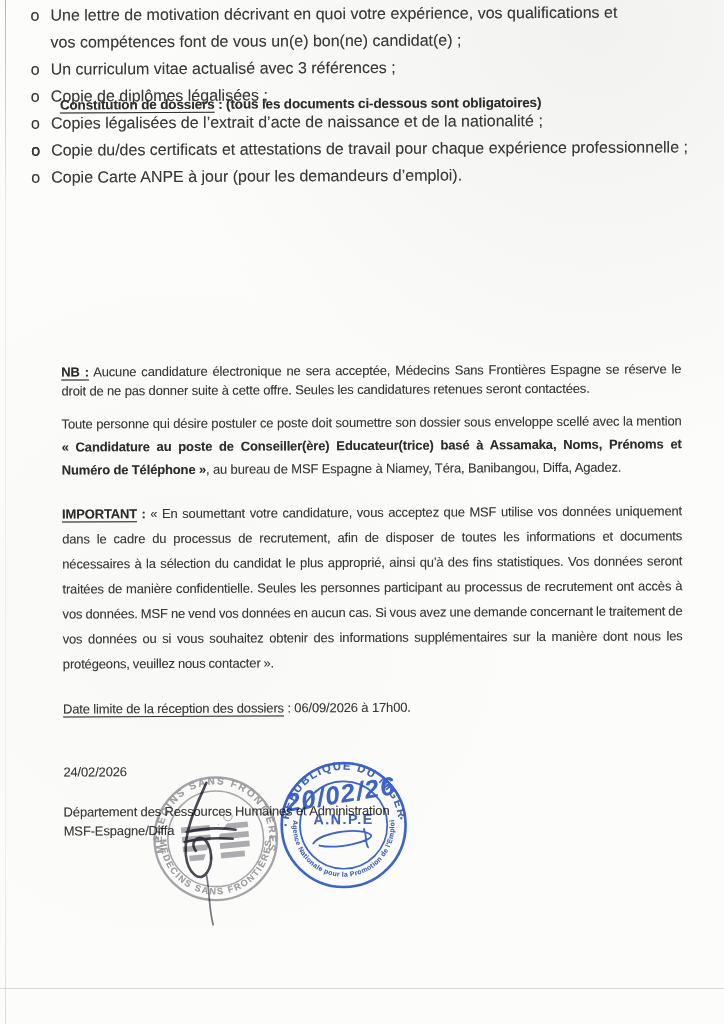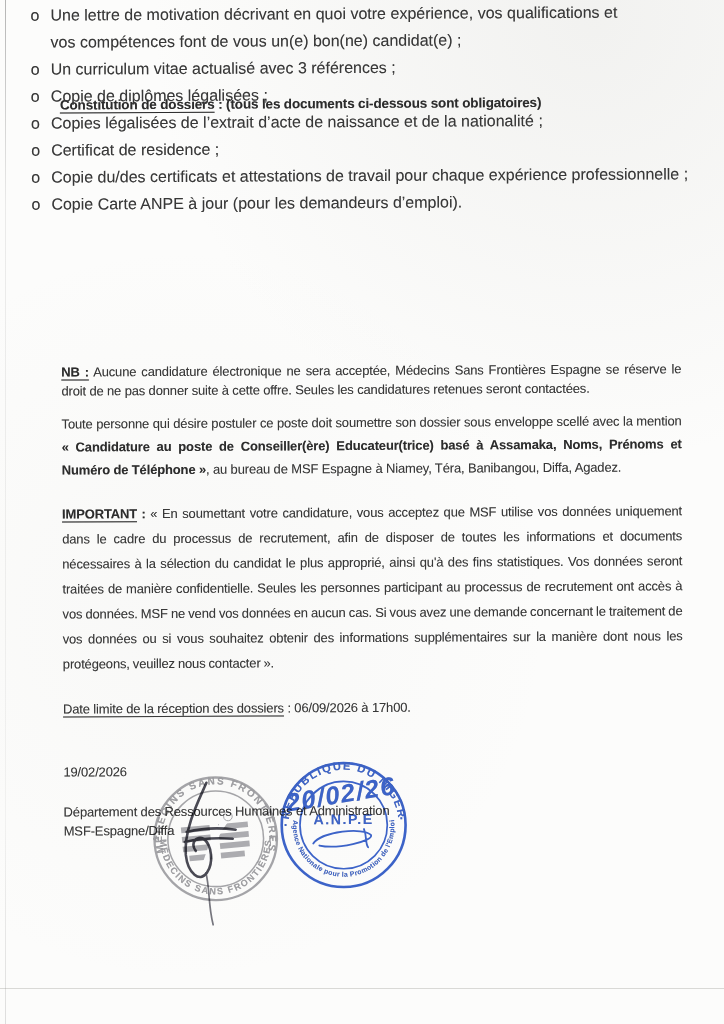--- a/index.html
+++ b/index.html
@@ -84,41 +84,40 @@
       <li>
         <span class="marker">o</span>
         <span>Copie de diplômes légalisées ;</span>
       </li>
       <li>
         <span class="marker">o</span>
         <span>Copies légalisées de l’extrait d’acte de naissance et de la nationalité ;</span>
       </li>
       <li>
         <span class="marker">o</span>
-        <span>Certificat de residence ;</span>
       </li>
       <li>
         <span class="marker">o</span>
         <span>Copie du/des certificats et attestations de travail pour chaque expérience professionnelle ;</span>
       </li>
       <li>
         <span class="marker">o</span>
         <span>Copie Carte ANPE à jour (pour les demandeurs d’emploi).</span>
       </li>
     </ul>
 
     <p class="block nb"><span class="b u">NB :</span><span> Aucune candidature électronique ne sera acceptée, Médecins Sans Frontières Espagne se réserve le droit de ne pas donner suite à cette offre. Seules les candidatures retenues seront contactées.</span></p>
 
     <p class="block toute"><span>Toute personne qui désire postuler ce poste doit soumettre son dossier sous enveloppe scellé avec la mention </span><span class="b">« Candidature au poste de Conseiller(ère) Educateur(trice) basé à Assamaka, Noms, Prénoms et Numéro de Téléphone »</span><span>, au bureau de MSF Espagne à Niamey, Téra, Banibangou, Diffa, Agadez.</span></p>
 
     <p class="block important"><span class="b u">IMPORTANT</span><span class="b"> :</span><span> « En soumettant votre candidature, vous acceptez que MSF utilise vos données uniquement dans le cadre du processus de recrutement, afin de disposer de toutes les informations et documents nécessaires à la sélection du candidat le plus approprié, ainsi qu'à des fins statistiques. Vos données seront traitées de manière confidentielle. Seules les personnes participant au processus de recrutement ont accès à vos données. MSF ne vend vos données en aucun cas. Si vous avez une demande concernant le traitement de vos données ou si vous souhaitez obtenir des informations supplémentaires sur la manière dont nous les protégeons, veuillez nous contacter ».</span></p>
 
     <p class="block deadline"><span class="u">Date limite de la réception des dossiers</span><span> :  06/09/2026 à 17h00.</span></p>
 
-    <p class="block d19"><span>19/02/2026</span></p>
+    <p class="block d19"><span>24/02/2026</span></p>
 
     <p class="block dept"><span>Département des Ressources Humaines et Administration</span><br><span>MSF-Espagne/Diffa</span></p>
 
     <svg class="stamp stamp-msf" viewBox="0 0 140 140" xmlns="http://www.w3.org/2000/svg">
       <defs>
         <path id="msfTop" d="M 16 84 A 56 56 0 1 1 124 84" fill="none"></path>
         <path id="msfBottom" d="M 13.3 58 A 58 58 0 1 0 126.7 58" fill="none"></path>
       </defs>
       <circle class="c-outer" cx="70" cy="70" r="64"></circle>
       <circle class="c-inner" cx="70" cy="70" r="50"></circle>

